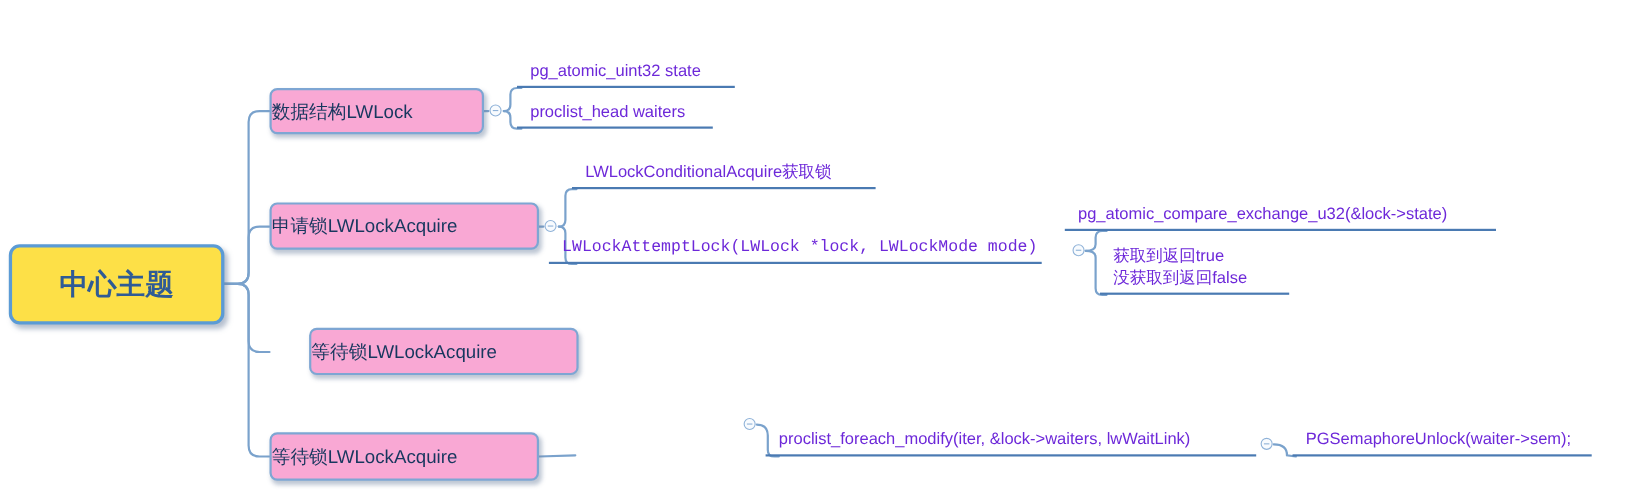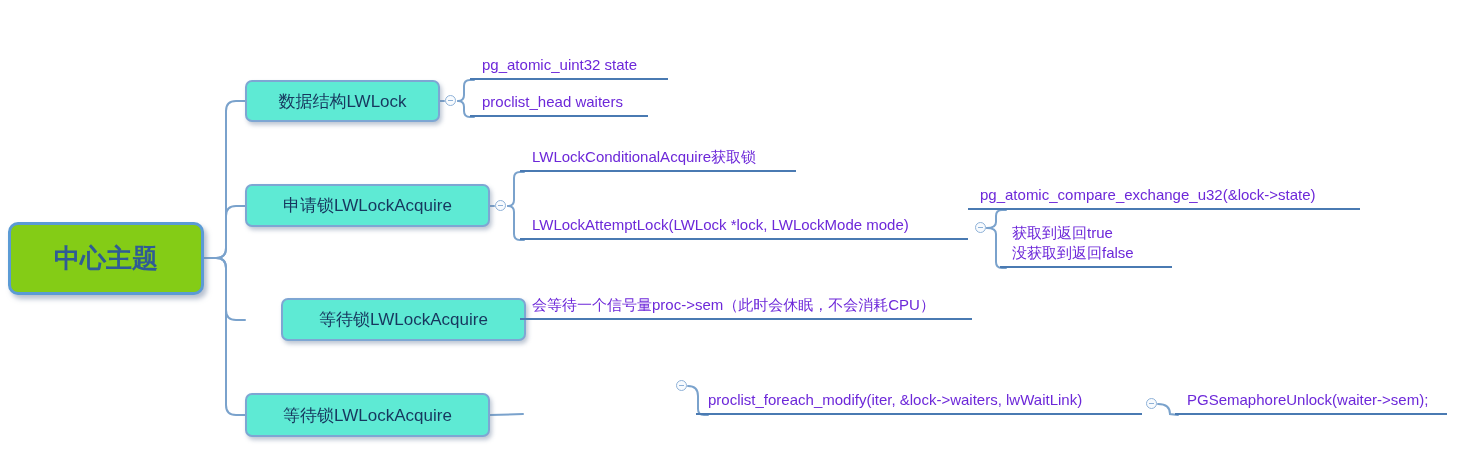--- a/index.html
+++ b/index.html
@@ -3,27 +3,27 @@
 <meta charset="utf-8">
 <style>
   html,body{margin:0;padding:0;background:#ffffff;}
   #canvas{
     position:relative;width:1479px;height:452px;background:#ffffff;
     font-family:"Liberation Sans",sans-serif;overflow:hidden;
   }
   #wires{position:absolute;left:0;top:0;width:1479px;height:452px;z-index:0;}
   .node{position:absolute;box-sizing:border-box;z-index:1;}
   .topic-box{
-    background:#5eead4;border:2px solid #7ea6d3;border-radius:7px;
+    background:#f9a8d4;border:2px solid #7ea6d3;border-radius:7px;
     box-shadow:2px 3px 4px rgba(110,130,160,0.45);
-    display:flex;align-items:center;justify-content:center;
+    display:flex;align-items:center;justify-content:flex-start;
     color:#17375e;font-size:17px;white-space:nowrap;
   }
   .root-box{
-    background:#84cc16;border:3px solid #5b9bd5;border-radius:10px;
+    background:#fde047;border:3px solid #5b9bd5;border-radius:10px;
     box-shadow:3px 4px 5px rgba(110,130,160,0.5);
     display:flex;align-items:center;justify-content:center;
     color:#2f5b95;font-size:26px;font-weight:bold;white-space:nowrap;
   }
   .leaf{
     border-bottom:2px solid #4a7ab2;color:#6d28d9;font-size:15px;
     white-space:nowrap;padding-left:12px;display:flex;flex-direction:column;
     justify-content:flex-end;line-height:20px;padding-bottom:3px;
   }
   .ci{
@@ -85,34 +85,31 @@
   <div class="node leaf" style="left:470px;top:56px;width:198px;height:24px;">
     <span>pg_atomic_uint32 state</span>
   </div>
   <div class="node leaf" style="left:520px;top:148px;width:276px;height:24px;">
     <span>LWLockConditionalAcquire获取锁</span>
   </div>
 
   <div class="node leaf" style="left:470px;top:93px;width:178px;height:24px;">
     <span>proclist_head waiters</span>
   </div>
-  <div class="node leaf" style="left:520px;top:216px;width:448px;height:24px;">
+  <div class="node leaf" style="left:499px;top:216px;width:448px;height:24px;font-family:Liberation Mono, monospace;">
     <span>LWLockAttemptLock(LWLock *lock, LWLockMode mode)</span>
   </div>
   <div class="node leaf" style="left:968px;top:186px;width:392px;height:24px;">
     <span>pg_atomic_compare_exchange_u32(&amp;lock-&gt;state)</span>
   </div>
   <div class="node leaf" style="left:1000px;top:224px;width:172px;height:44px;">
     <span>获取到返回true</span>
     <span>没获取到返回false</span>
   </div>
 
-  <div class="node leaf" style="left:520px;top:296px;width:452px;height:24px;">
-    <span>会等待一个信号量proc-&gt;sem（此时会休眠，不会消耗CPU）</span>
-  </div>
 
   <div class="node leaf" style="left:696px;top:391px;width:446px;height:24px;">
     <span>proclist_foreach_modify(iter, &amp;lock-&gt;waiters, lwWaitLink)</span>
   </div>
   <div class="node leaf" style="left:1175px;top:391px;width:272px;height:24px;">
     <span>PGSemaphoreUnlock(waiter-&gt;sem);</span>
   </div>
 
   <div class="ci" style="left:445px;top:95px;"></div>
   <div class="ci" style="left:495px;top:200px;"></div>

